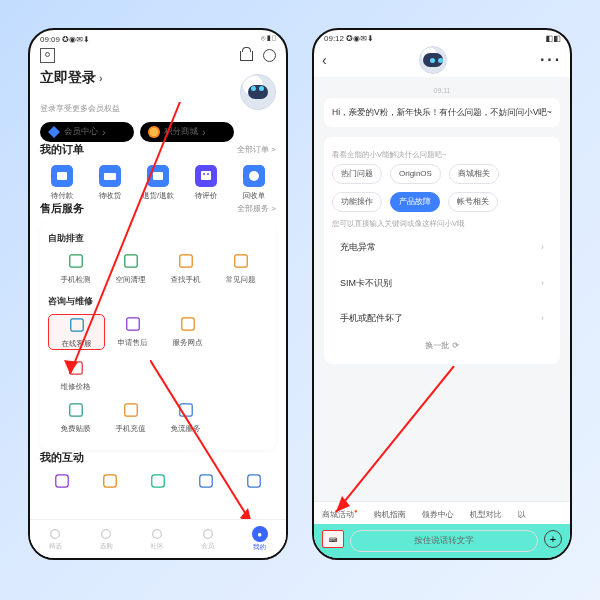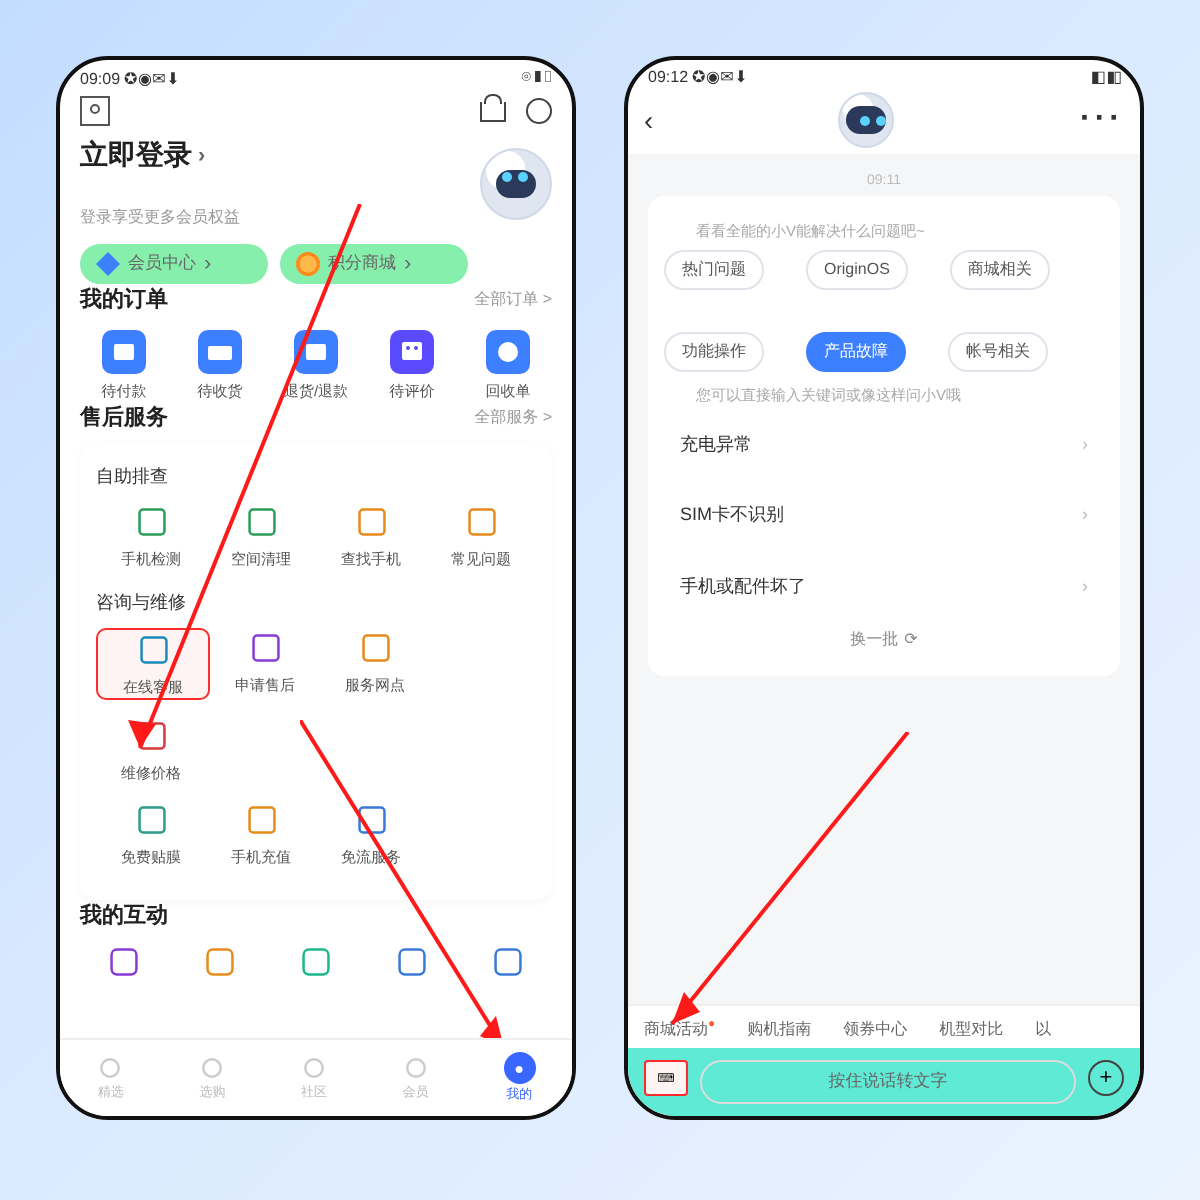--- a/index.html
+++ b/index.html
@@ -17,55 +17,55 @@
   .cart::before{content:"";position:absolute;top:-4px;left:1px;right:1px;height:4px;border:1.3px solid #444;border-bottom:none;border-radius:4px 4px 0 0}
   .msg{width:11px;height:11px;border:1.3px solid #444;border-radius:50%}
   .login-row{display:flex;justify-content:space-between;align-items:center;margin-top:2px}
   .login-title{font-size:14px;font-weight:700;color:#222;display:flex;align-items:center;gap:3px}
   .chev{font-size:11px;color:#666}
   .login-sub{font-size:8px;color:#999;margin-top:16px}
   .avatar{width:34px;height:34px;border-radius:50%;background:radial-gradient(circle at 35% 30%,#fff 0 30%,#e0e6f0 31% 100%);border:1px solid #d0d8e8;display:flex;align-items:center;justify-content:center;position:relative}
   .avatar::before{content:"";width:20px;height:14px;background:#2b3a5a;border-radius:10px;display:block}
   .avatar::after{content:"";position:absolute;width:5px;height:5px;background:#5ad2ff;border-radius:50%;top:11px;left:10px;box-shadow:8px 0 0 #5ad2ff}
   .pills{display:flex;gap:6px;margin-top:8px}
-  .pill{flex:1;max-width:78px;background:#86efac;border-radius:14px;padding:4px 8px;display:flex;align-items:center;gap:4px;font-size:8.5px;color:#666}
+  .pill{flex:1;max-width:78px;background:#000000;border-radius:14px;padding:4px 8px;display:flex;align-items:center;gap:4px;font-size:8.5px;color:#666}
   .pico{width:12px;height:12px;border-radius:3px;display:inline-block}
   .pico.blue{background:#3c7fff;clip-path:polygon(50% 0,100% 50%,50% 100%,0 50%)}
   .pico.orange{background:radial-gradient(circle,#ffb84a 0 50%,#ff8a1a 51% 100%);border-radius:50%}
   .sect{}
   .sh{display:flex;justify-content:space-between;align-items:center}
   .st{font-size:11px;font-weight:700;color:#222}
   .sm{font-size:8px;color:#999}
   .grid5{display:flex;justify-content:space-between;margin-top:8px}
   .gi{display:flex;flex-direction:column;align-items:center;gap:4px;width:44px}
   .gi .gt{font-size:7.5px;color:#555;text-align:center}
   .ic{width:22px;height:22px;border-radius:5px;display:flex;align-items:center;justify-content:center}
   .ic svg{width:14px;height:14px}
   .card{background:#fff;border-radius:8px;padding:8px;margin-top:6px;box-shadow:0 1px 4px rgba(0,0,0,.04)}
-  .sub{font-size:9px;font-weight:400;color:#333;margin:2px 0 6px}
+  .sub{font-size:9px;font-weight:700;color:#333;margin:2px 0 6px}
   .g4{display:flex;flex-wrap:wrap}
   .g4 .gi{width:25%;margin-bottom:8px}
   .outl{width:20px;height:20px;border-radius:4px;display:flex;align-items:center;justify-content:center}
   .outl svg{width:16px;height:16px;fill:none;stroke-width:1.4}
   .hl{border:1.5px solid #ff2a2a;border-radius:5px;background:#fff4f4}
   .bottomnav{position:absolute;bottom:0;left:0;right:0;height:38px;background:#fff;border-top:1px solid #eee;display:flex;justify-content:space-around;align-items:center}
   .bn{display:flex;flex-direction:column;align-items:center;gap:1px;font-size:6.5px;color:#bbb}
   .bn svg{width:14px;height:14px;stroke:#ccc;fill:none;stroke-width:1.4}
   .bn.on{color:#3866ff}
   .bn.on .dot{width:16px;height:16px;background:#3866ff;border-radius:50%;display:flex;align-items:center;justify-content:center;color:#fff;font-size:8px}
   
   .hdr2{display:flex;align-items:center;justify-content:space-between;padding:3px 8px}
   .back{font-size:14px;color:#333}
   .av2{width:26px;height:26px}
   .more{letter-spacing:2px;font-weight:700;color:#333}
   .chat{flex:1;background:#f5f6f8;padding:6px 10px;overflow:hidden;font-size:8px}
   .ts{text-align:center;color:#bbb;font-size:7px;margin:4px 0}
   .bubble{background:#fff;border-radius:8px;padding:8px;font-size:8.5px;color:#333;line-height:1.5;margin-bottom:10px}
-  .faint{color:#aaa;font-size:7.5px;margin:4px 16px}
-  .chips{display:flex;flex-wrap:wrap;gap:21px;margin-bottom:6px}
+  .faint{color:#aaa;font-size:7.5px;margin:4px 0}
+  .chips{display:flex;flex-wrap:wrap;gap:8px;margin-bottom:6px}
   .chip{border:1px solid #e0e3ea;background:#fff;border-radius:12px;padding:3px 8px;font-size:8px;color:#555}
   .chip.on{background:#3c7fff;color:#fff;border-color:#3c7fff}
   .row{background:#fff;border-radius:8px;padding:8px;display:flex;justify-content:space-between;align-items:center;font-size:9px;color:#333;margin-bottom:6px}
   .row .ar{color:#bbb}
   .refresh{text-align:center;color:#888;font-size:8px;margin:4px 0;display:flex;align-items:flex-end;justify-content:center;gap:3px}
   .quick{background:#fff;border-top:1px solid #eee;padding:6px 0 4px;white-space:nowrap;overflow:hidden;font-size:8px;color:#666}
   .quick span{margin:0 8px}
   .inp{display:flex;align-items:flex-start;gap:6px;padding:6px 8px;background:#5eead4}
   .kbd{width:20px;height:16px;border:1.5px solid #555;border-radius:2px;display:flex;align-items:center;justify-content:center;font-size:6px}
   .kbd.hl{border:1.5px solid #ff2a2a;background:#fff4f4}
@@ -384,20 +384,21 @@
   </div>
 
   <div class="hdr2">
     <span class="back">‹</span>
     <div class="avatar av2"></div>
     <span class="more">···</span>
   </div>
 
   <div class="chat">
     <div class="ts">09:11</div>
+    <div class="bubble">Hi，亲爱的V粉，新年快乐！有什么问题，不妨问问小V吧~</div>
     <div class="bubble">
       <div class="faint">看看全能的小V能解决什么问题吧~</div>
       <div class="chips" id="cats">
             <div class="chip">热门问题</div>
             <div class="chip">OriginOS</div>
             <div class="chip">商城相关</div>
             <div class="chip">功能操作</div>
             <div class="chip on">产品故障</div>
             <div class="chip">帐号相关</div>
           </div>

